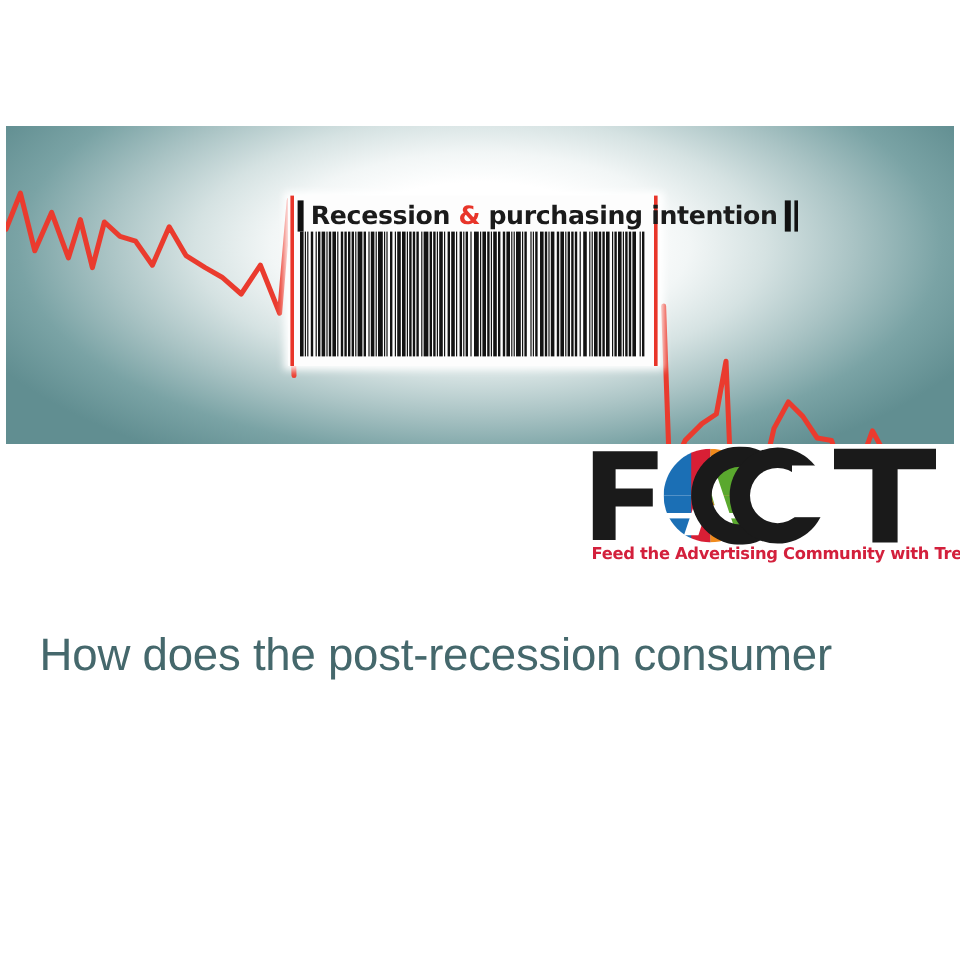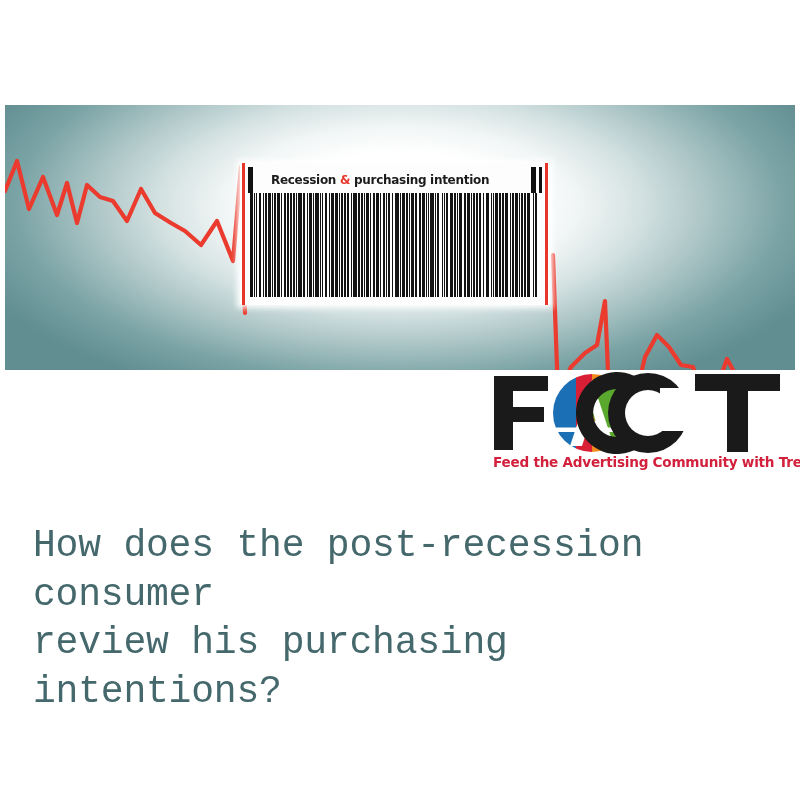--- a/index.html
+++ b/index.html
@@ -78,29 +78,28 @@
   }
   .guard-bar {
     background: #111111;
     width: 5px;
     align-self: stretch;
     flex: none;
   }
   .guard-bar.thin { width: 3px; }
   #barcode-title-text {
     font-family: "DejaVu Sans", sans-serif;
-    font-size: 12px;
+    font-size: 21px;
     font-weight: bold;
     color: #1b1b1b;
     letter-spacing: -0.3px;
     white-space: nowrap;
     line-height: 1;
     flex: 1 1 auto;
     padding: 0 3px;
-    margin-left: 12px;
   }
   #barcode-title-text .amp { color: #e8352a; }
 
   #barcode-bars {
     position: absolute;
     left: 10px;
     right: 10px;
     top: 30px;
     bottom: 8px;
     display: flex;
@@ -148,21 +147,21 @@
 
   
   #title-block {
     position: absolute;
     left: 33px;
     top: 522px;
     width: 730px;
   }
   #slide-title {
     margin: 0;
-    font-family: Liberation Mono, monospace;
+    font-family: Liberation Sans, sans-serif;
     font-weight: normal;
     font-size: 38px;
     line-height: 1.28;
     color: #45686c;
     letter-spacing: -0.2px;
   }
   #slide-date {
     margin: 18px 0 0 0;
     font-family: "Liberation Sans", sans-serif;
     font-size: 17px;
@@ -426,15 +425,14 @@
       <path d="M205,2 H290 V19 H258 V80 H237 V19 H205 Z" fill="#1a1a1a"></path>
     </g>
   </svg>
 
   <div id="fact-tagline">Feed the Advertising Community with Trends</div>
 </div>
 
 <div id="title-block">
   <h1 id="slide-title">
     <span>How does the post-recession consumer</span><br>
-    <span>review his purchasing intentions?</span>
   </h1>
 </div>
 
 </body></html>

